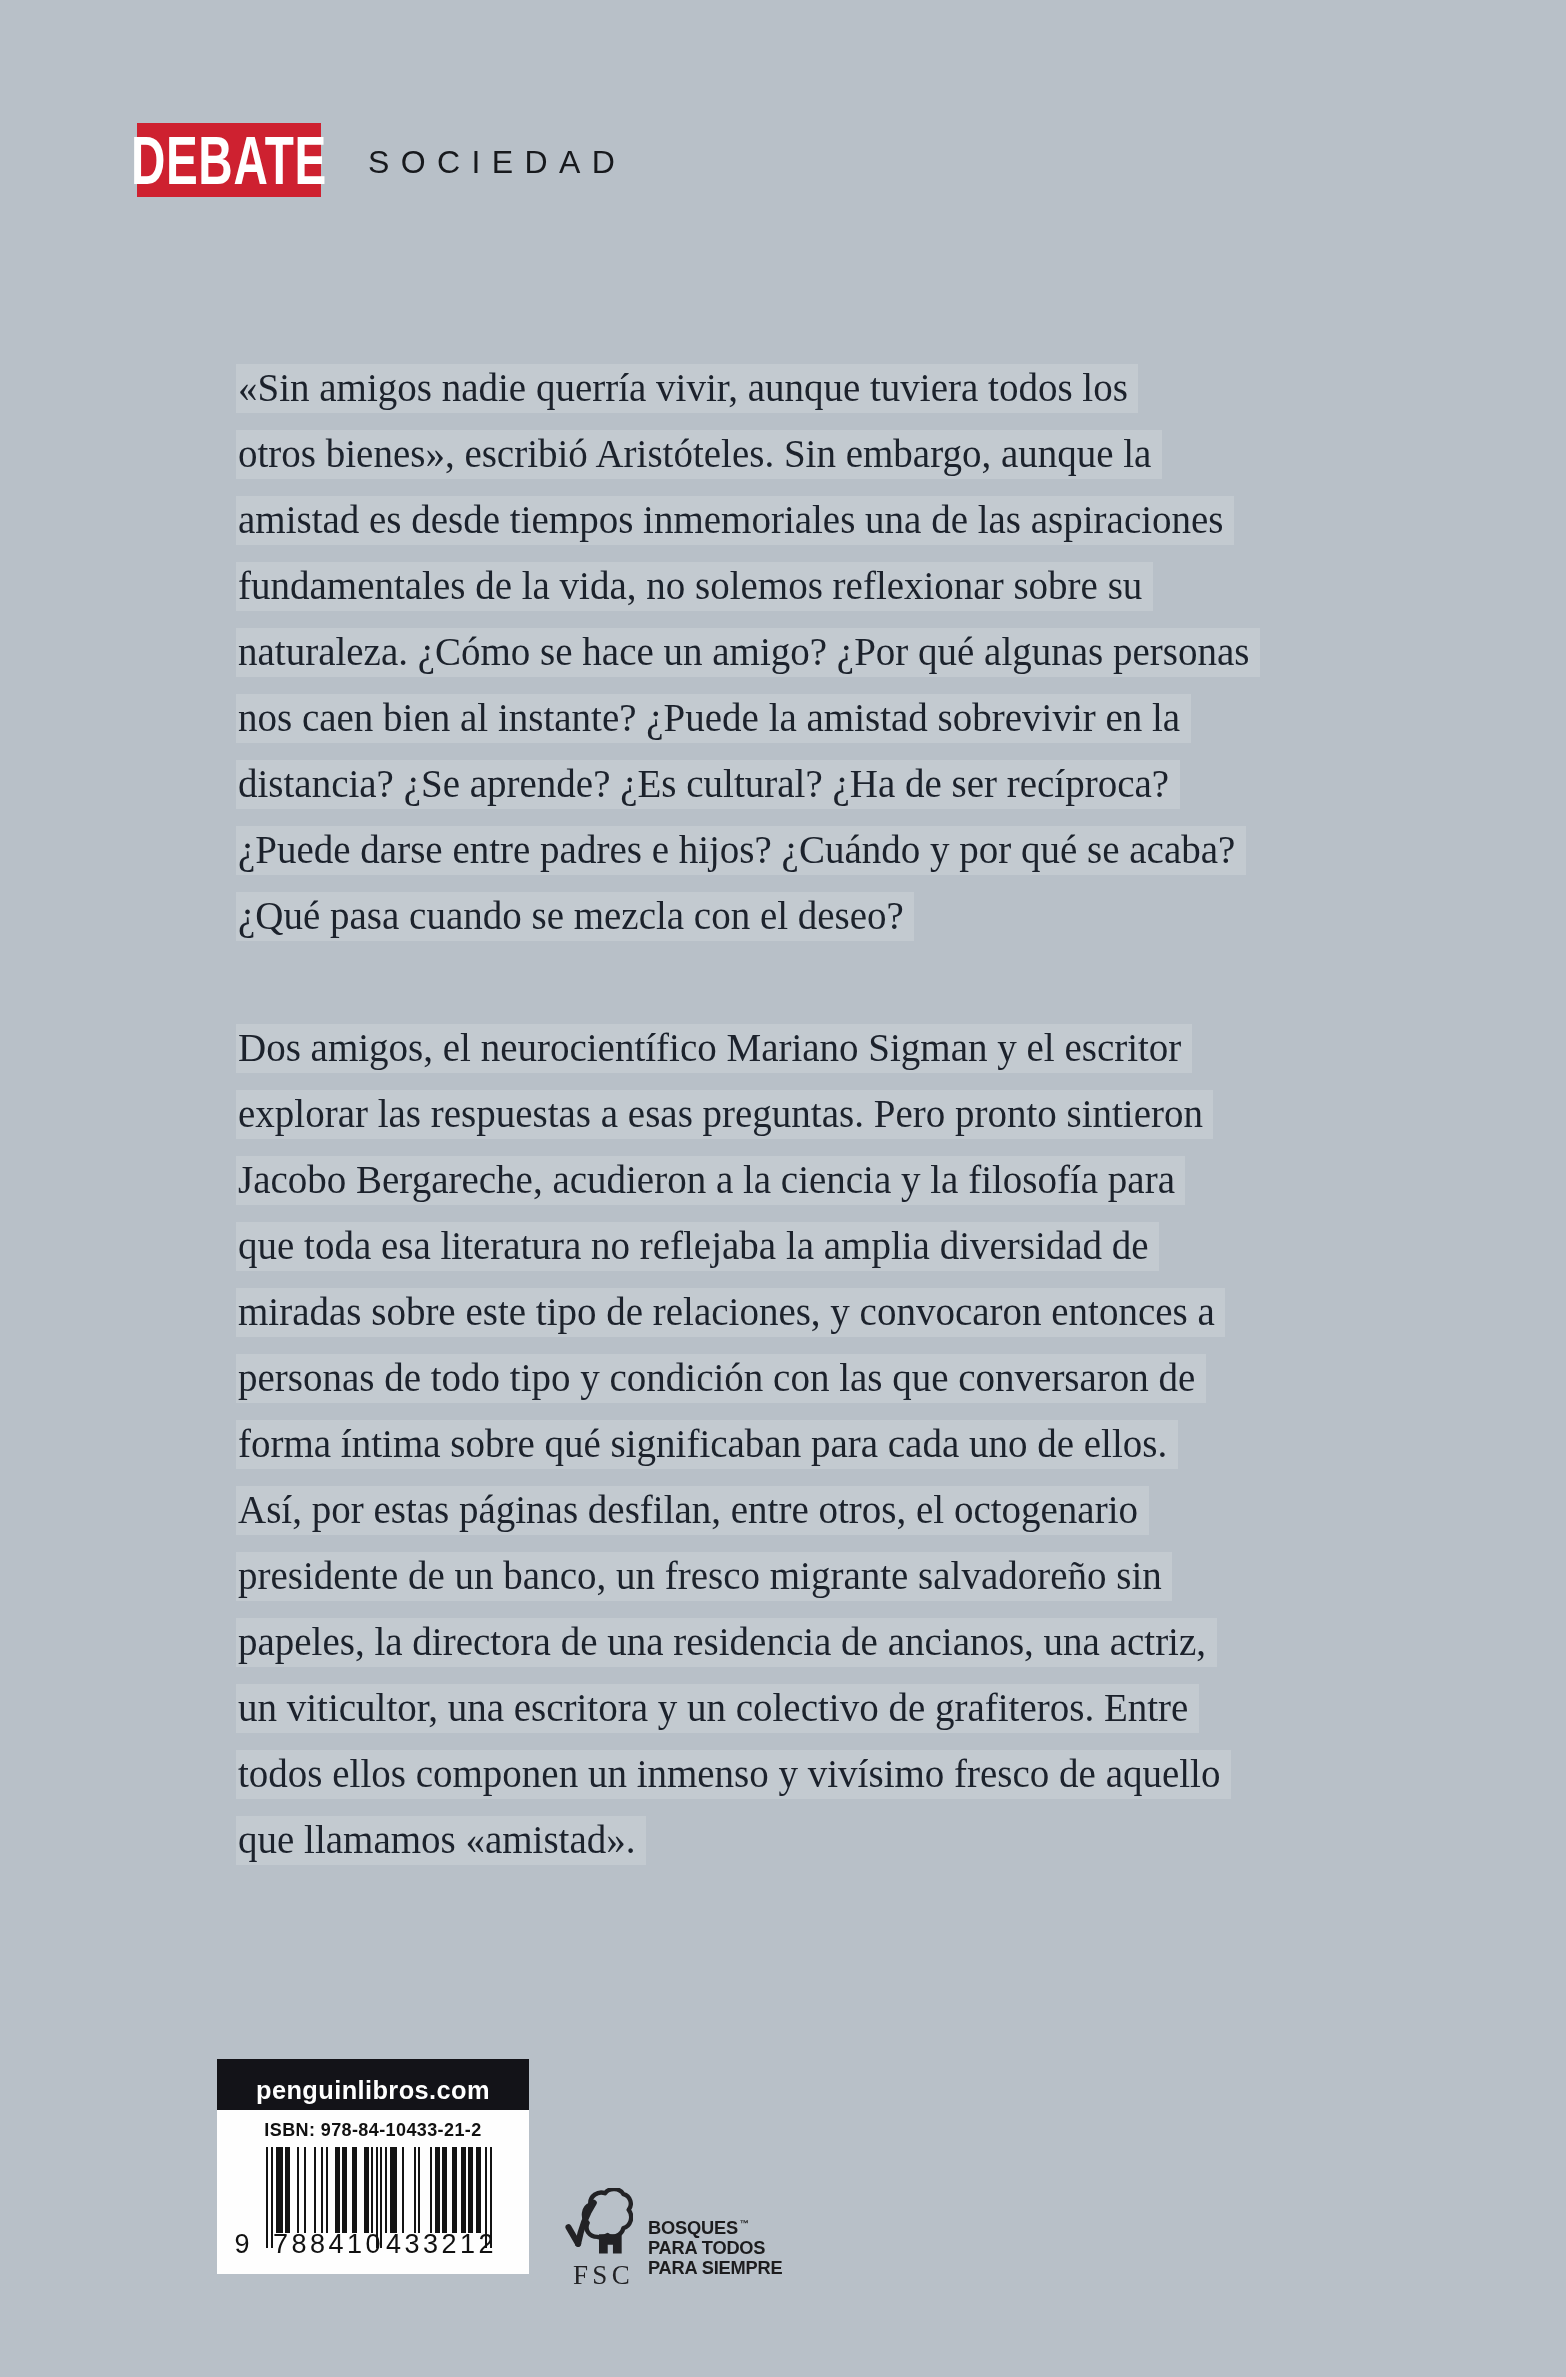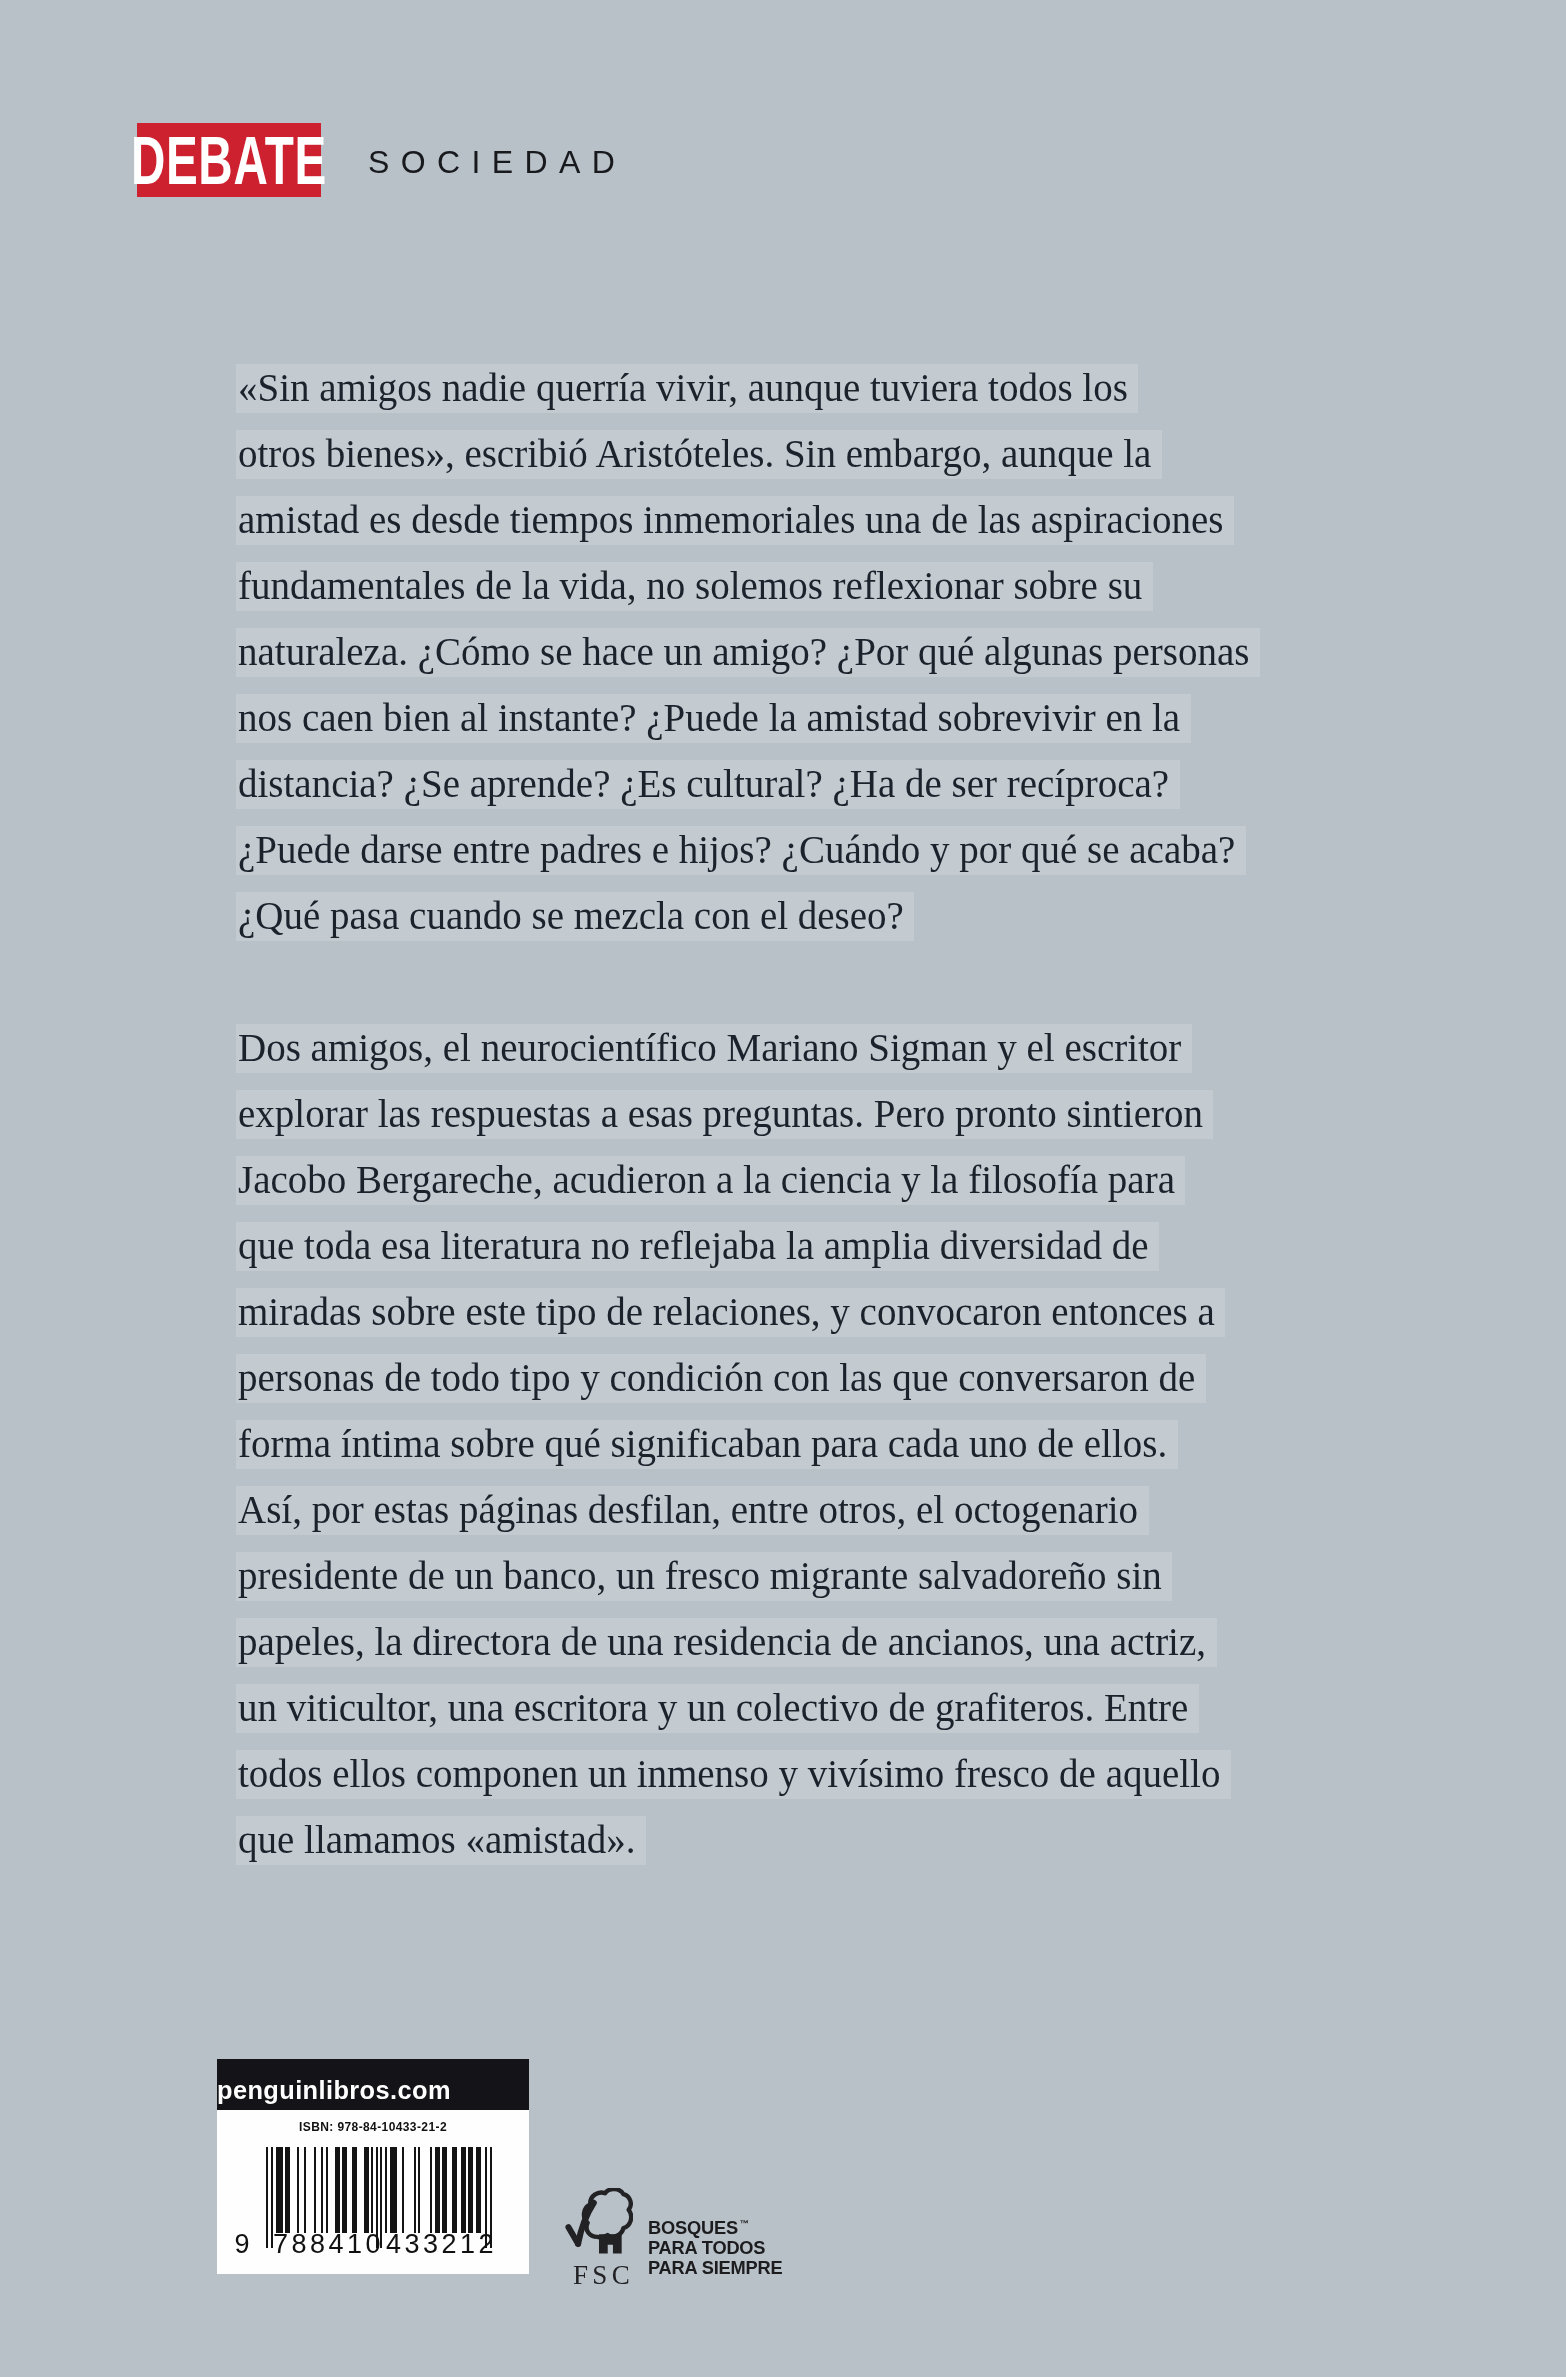--- a/index.html
+++ b/index.html
@@ -17,24 +17,24 @@
   .logo{width:184px;height:74px;background:var(--accent);display:flex;align-items:flex-start;justify-content:center;overflow:visible;}
   .logo-text{font-family:"Liberation Sans",sans-serif;font-weight:700;font-size:68px;line-height:74px;color:#ffffff;transform:scaleX(0.70);transform-origin:center center;letter-spacing:0.9px;}
   .collection{margin-left:47px;font-family:"Liberation Sans",sans-serif;font-weight:400;font-size:32px;letter-spacing:11.4px;color:#17191d;padding-top:5.3px;}
 
   
   .synopsis{position:absolute;left:238px;top:355px;font-size:39px;line-height:66px;color:var(--ink);white-space:nowrap;}
   .para2{margin-top:66px;}
   .line .hl{background:rgba(255,255,255,0.16);padding:1.8px 10.5px 3.5px 1.8px;margin-left:-1.8px;}
 
   
-  .web-bar{position:absolute;left:217px;top:2059px;width:312px;height:62px;background:#131318;display:flex;align-items:center;justify-content:flex-start;}
+  .web-bar{position:absolute;left:217px;top:2059px;width:312px;height:62px;background:#131318;display:flex;align-items:center;justify-content:center;}
   .web-bar span{font-family:"Liberation Sans",sans-serif;font-weight:700;font-size:25.4px;color:#ffffff;letter-spacing:0.4px;}
   .isbn-box{position:absolute;left:217px;top:2110px;width:312px;height:164px;background:#fefefe;}
-  .isbn-label{position:absolute;top:9.6px;left:0;width:100%;text-align:center;font-family:"Liberation Sans",sans-serif;font-weight:700;font-size:12px;letter-spacing:0.4px;color:#111111;}
+  .isbn-label{position:absolute;top:9.6px;left:0;width:100%;text-align:center;font-family:"Liberation Sans",sans-serif;font-weight:700;font-size:18px;letter-spacing:0.4px;color:#111111;}
   .barcode{position:absolute;left:49px;top:37px;width:227px;height:102px;}
   .bc-digit{position:absolute;top:119px;font-family:"Liberation Sans",sans-serif;font-weight:400;font-size:27px;color:#111111;letter-spacing:3.5px;}
   .bc-9{left:17.5px;}
   .bc-g1{left:56px;width:102px;text-align:center;}
   .bc-g2{left:169px;width:102px;text-align:center;}
 
   
   .fsc{position:absolute;left:565px;top:2188px;display:flex;color:#222225;}
   .fsc-mark{width:72px;}
   .fsc-acronym{font-family:"Liberation Serif",serif;font-size:27px;letter-spacing:4.4px;margin-top:0;margin-left:7.9px;color:#222225;}

